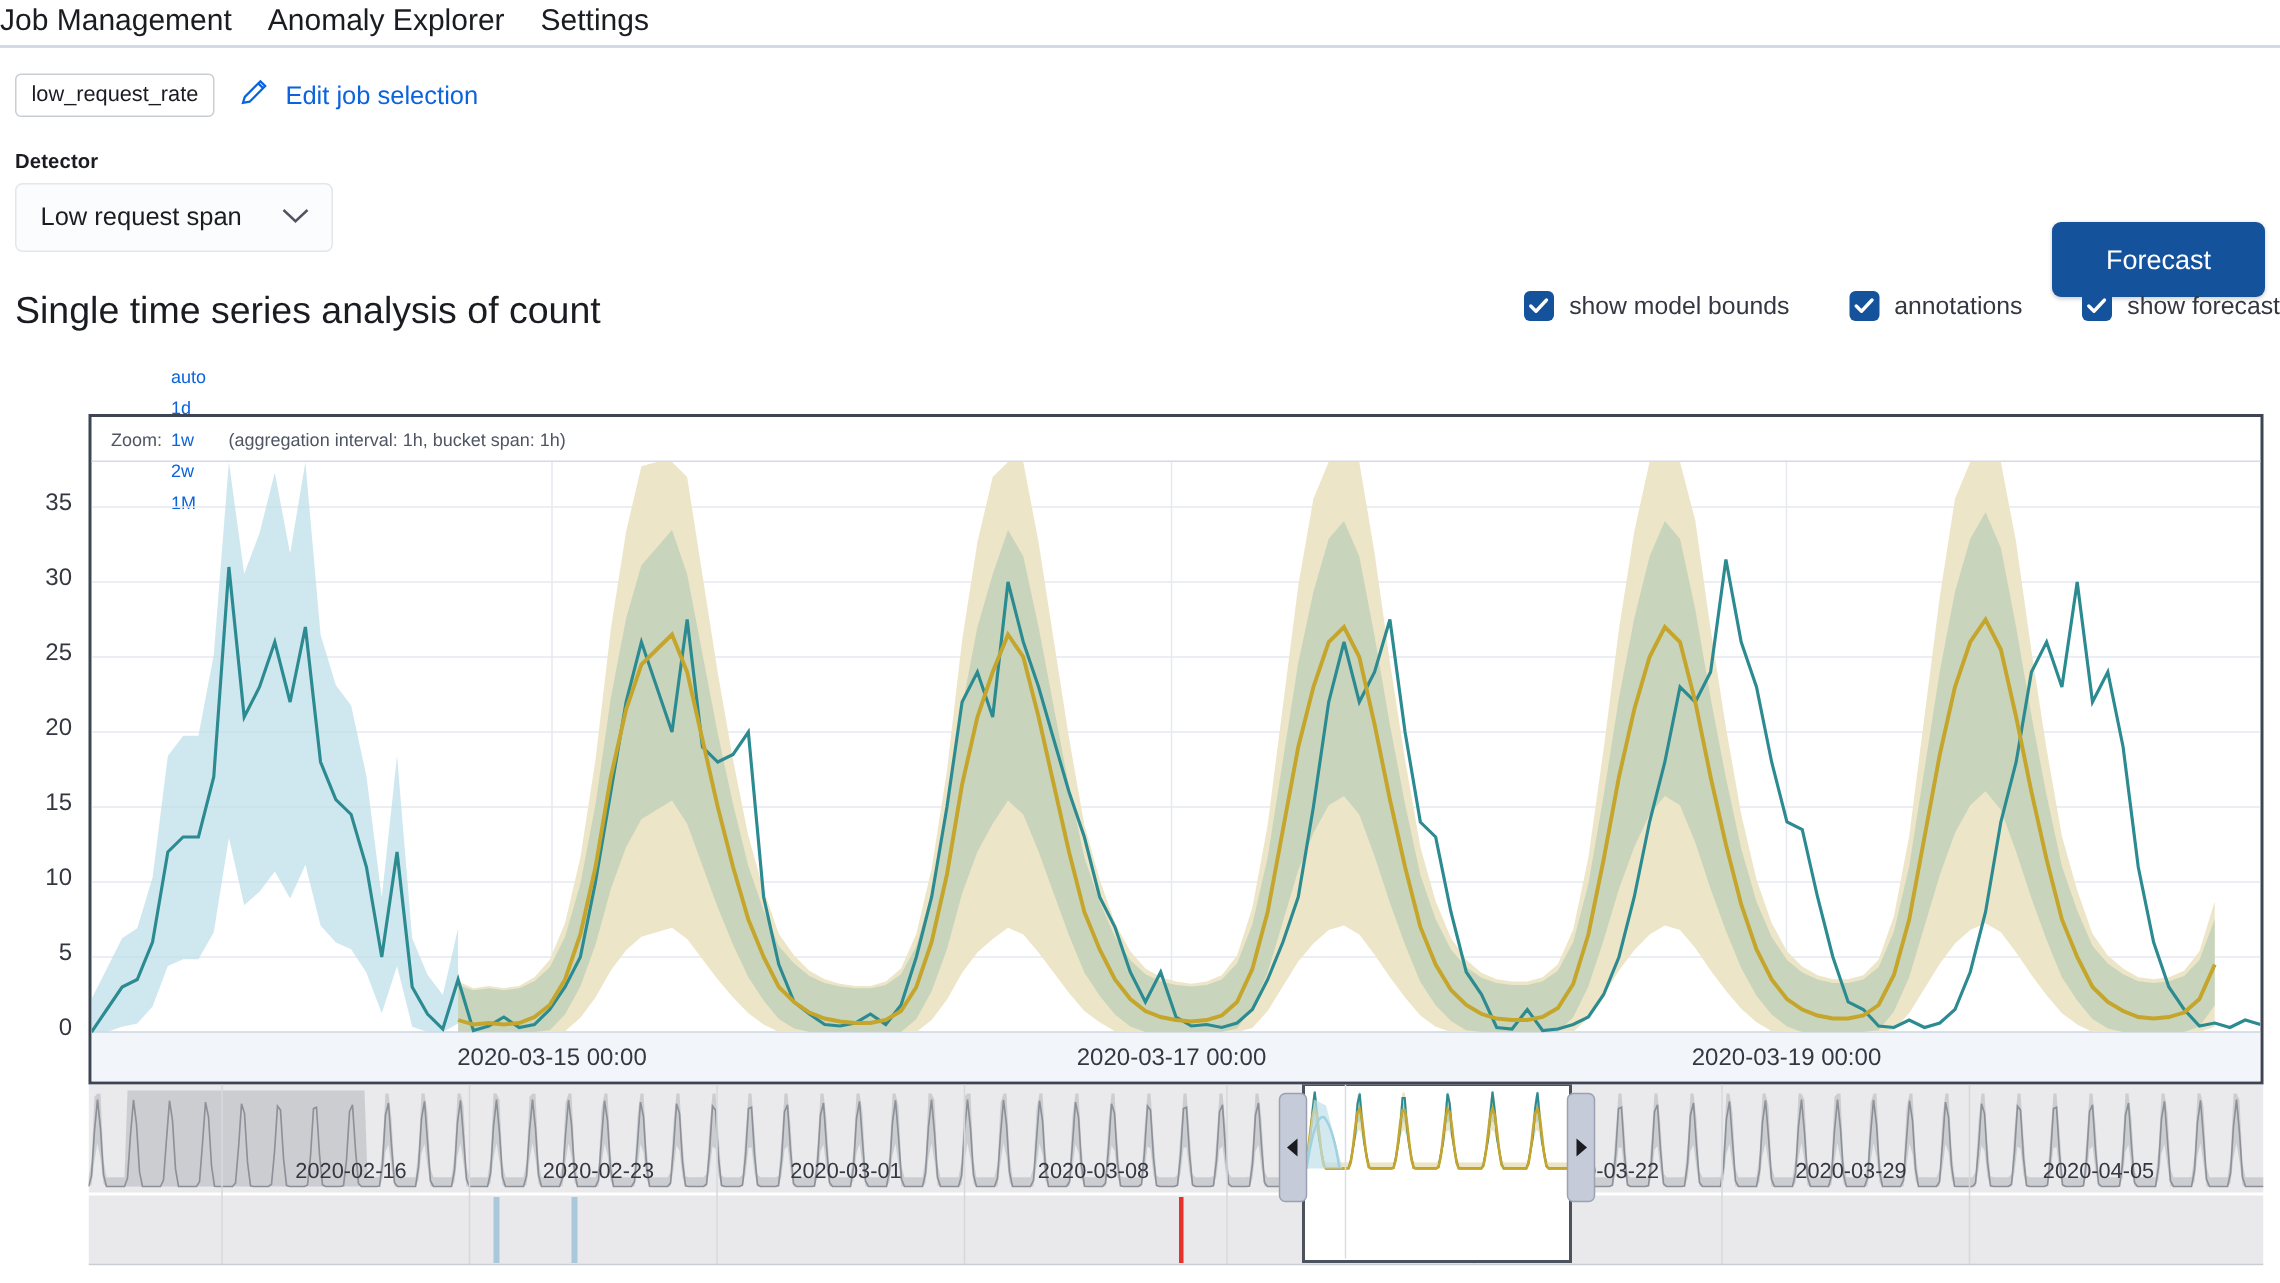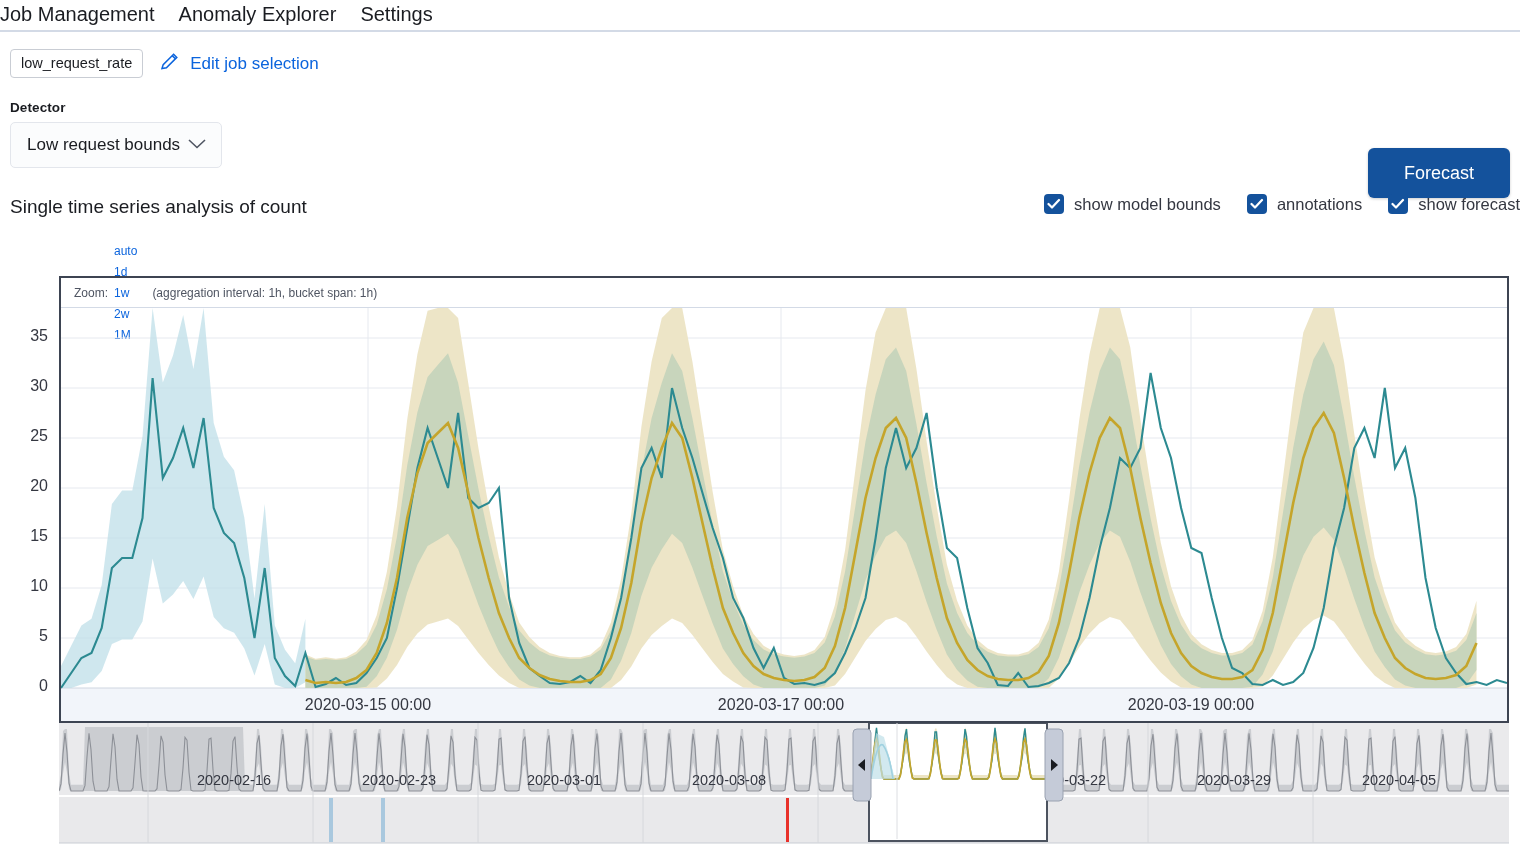--- a/index.html
+++ b/index.html
@@ -117,31 +117,31 @@
   }
 
   
   .titlerow {
     position: relative;
     margin-top: 24px;
     padding: 0 0 0 10px;
     height: 34px;
   }
   .chart-title {
-    font-size: 19px;
+    font-size: 25px;
     color: #1a1c21;
     line-height: 30px;
   }
   .toggles {
     position: absolute;
     right: 0px;
     top: 2px;
     display: flex;
     align-items: center;
-    gap: 26px;
+    gap: 40px;
   }
   .toggle { display: flex; align-items: center; gap: 10px; cursor: pointer; }
   .cbx {
     width: 20px; height: 20px;
     border-radius: 4px;
     background: #14529c;
     position: relative;
     flex: 0 0 auto;
   }
   .cbx svg { position: absolute; left: 3px; top: 4px; }
@@ -220,21 +220,21 @@
         <path d="M13.2 5.6 L16.4 8.8"></path>
       </svg>
     </span>
     <span class="lbl">Edit job selection</span>
   </div>
 </div>
 
 <div class="detector-wrap">
   <div class="detector-label">Detector</div>
   <div class="select-box">
-    <span>Low request bounds</span>
+    <span>Low request span</span>
     <span class="chev">
       <svg width="20" height="12" viewBox="0 0 20 12" fill="none" stroke="#4f5562" stroke-width="1.6">
         <path d="M2 2 L10 9.5 L18 2"></path>
       </svg>
     </span>
   </div>
 </div>
 
 <button class="forecast-btn">Forecast</button>
 

